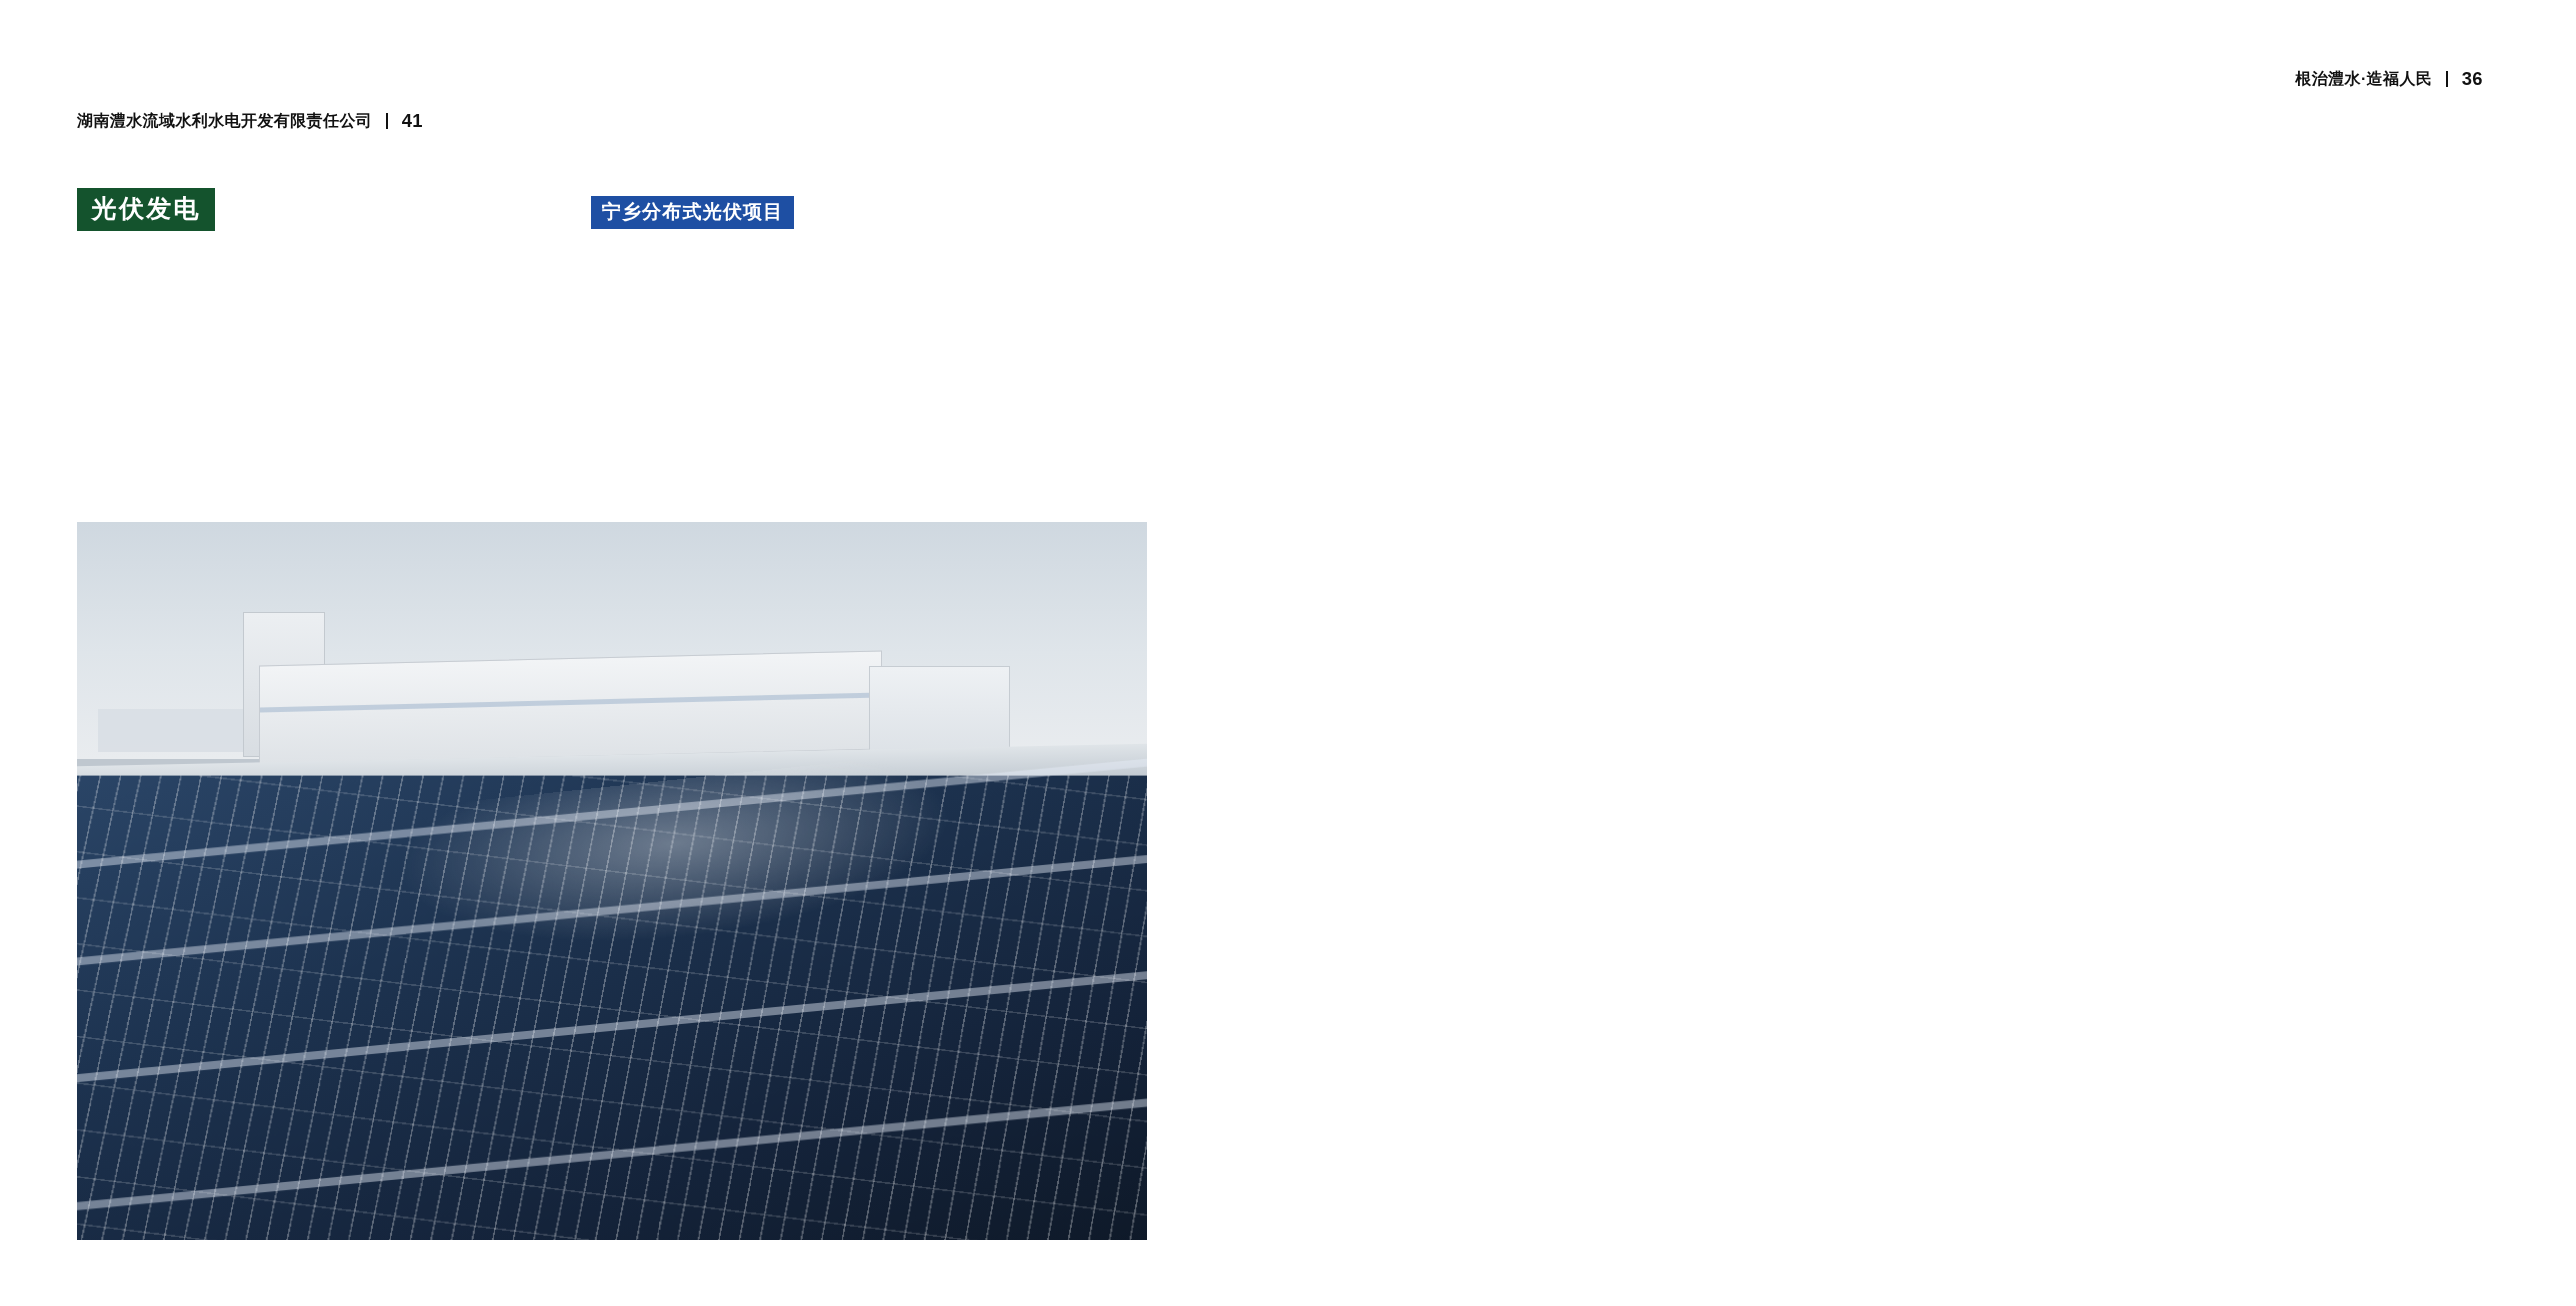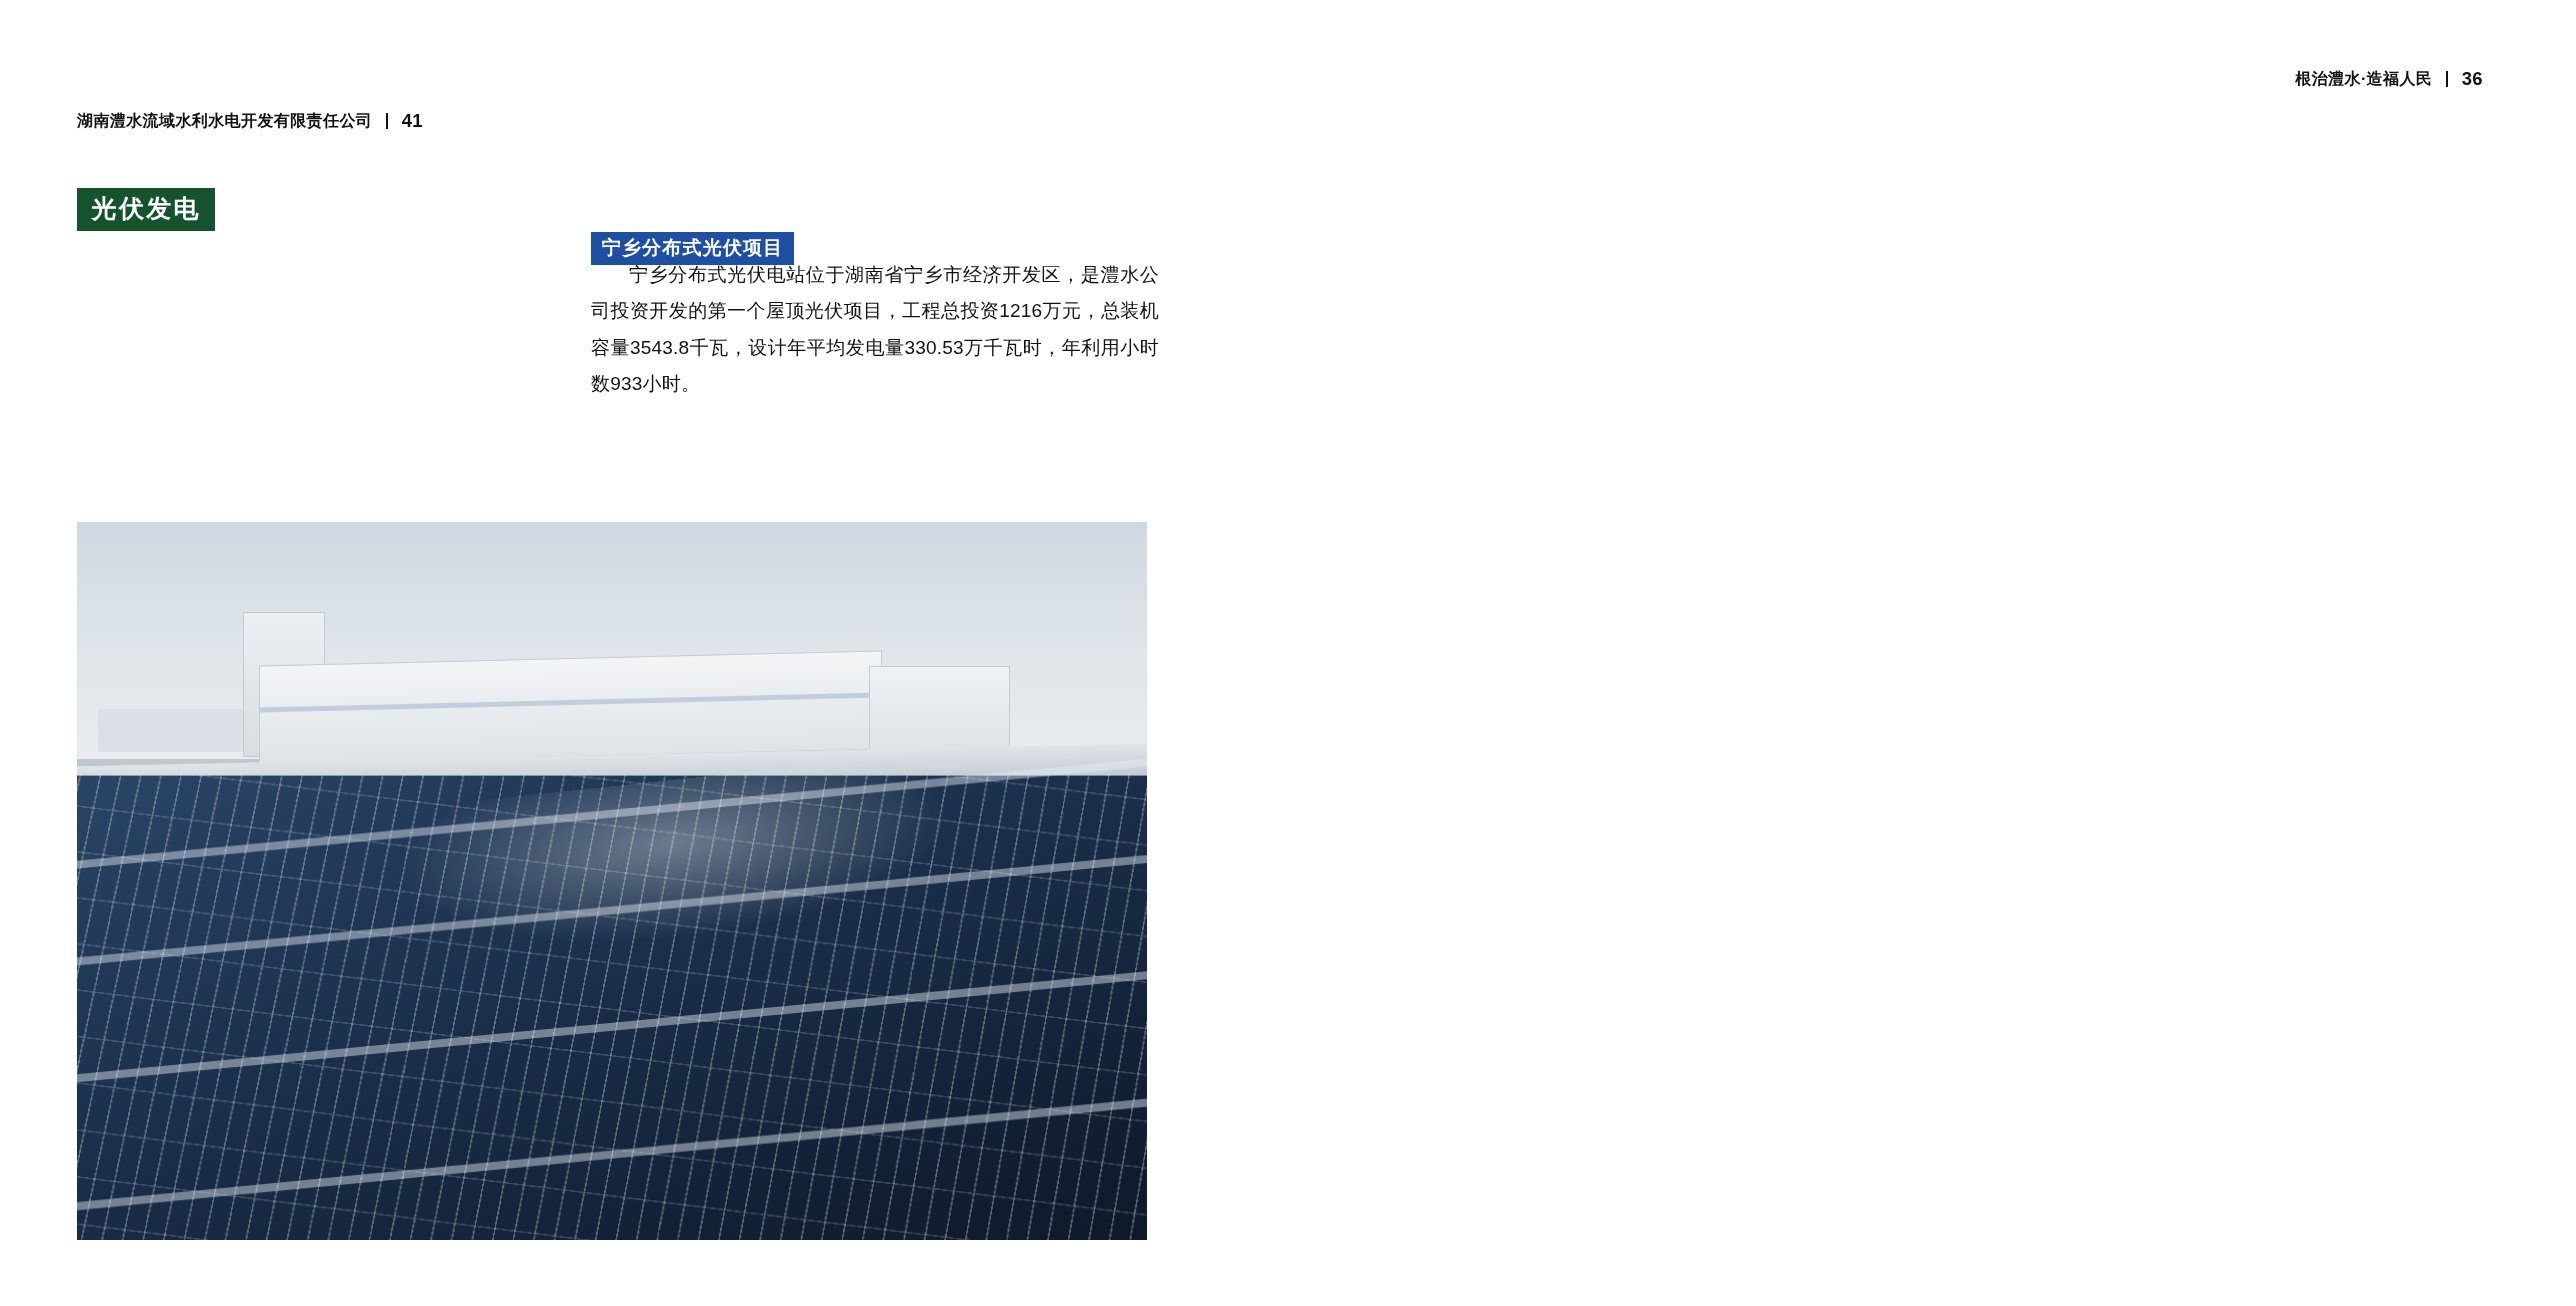--- a/index.html
+++ b/index.html
@@ -72,21 +72,21 @@
     position: absolute;
     background: #1e4fa3;
     color: #fff;
     font-size: 19px;
     font-weight: bold;
     letter-spacing: 1.2px;
     padding: 6.1px 10.7px 7.7px 10.7px;
     line-height: 1;
     white-space: nowrap;
   }
-  .chip-ningxiang { left: 591px; top: 196px; margin-top: 36px; }
+  .chip-ningxiang { left: 591px; top: 196px; }
 
   
   .body-text {
     position: absolute;
     font-size: 19px;
     line-height: 1.92;
     color: #111;
     text-align: justify;
     text-justify: inter-ideograph;
     letter-spacing: 0.2px;
@@ -173,23 +173,20 @@
     <div class="runhead runhead-left">
       <span>湖南澧水流域水利水电开发有限责任公司</span>
       <span class="sep"></span>
       <span class="pageno">41</span>
     </div>
 
     <div class="section-chip chip-pv">光伏发电</div>
 
     <div class="sub-chip chip-ningxiang">宁乡分布式光伏项目</div>
 
-    <div class="body-text pv-text">
-      <p>宁乡分布式光伏电站位于湖南省宁乡市经济开发区，是澧水公司投资开发的第一个屋顶光伏项目，工程总投资1216万元，总装机容量3543.8千瓦，设计年平均发电量330.53万千瓦时，年利用小时数933小时。</p>
-    </div>
 
     <div class="photo photo-solar">
       <div class="sky"></div>
       <div class="bldg-far"></div>
       <div class="bldg-tower"></div>
       <div class="bldg-main"></div>
       <div class="bldg-right"></div>
       <div class="roof-strip"></div>
       <div class="panel-field">
         <div class="panel-gap" style="top:6%;"></div>

